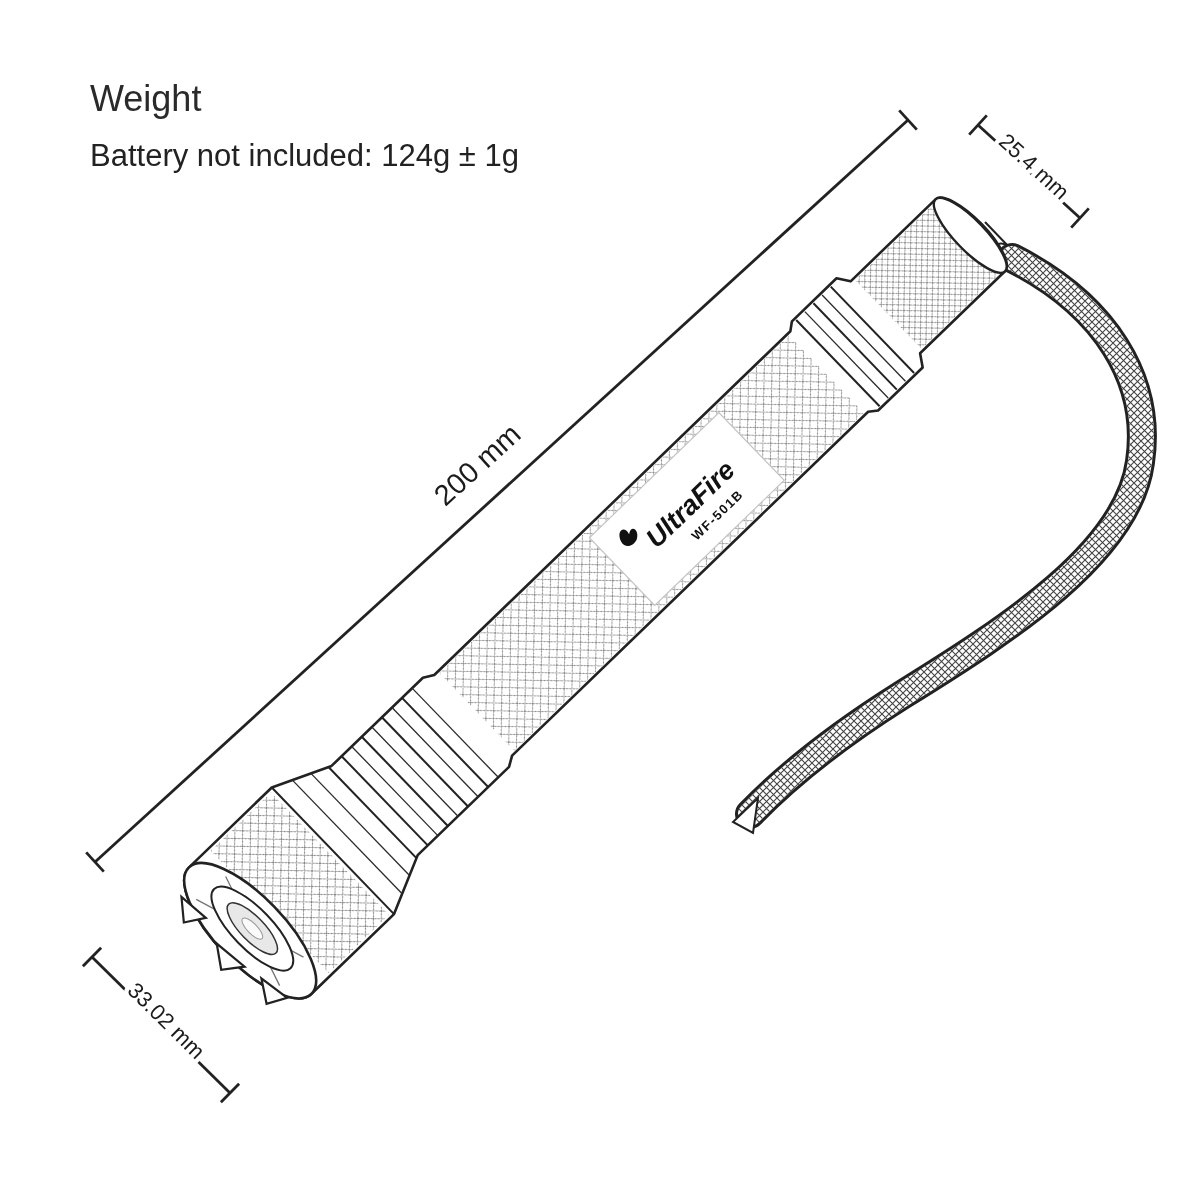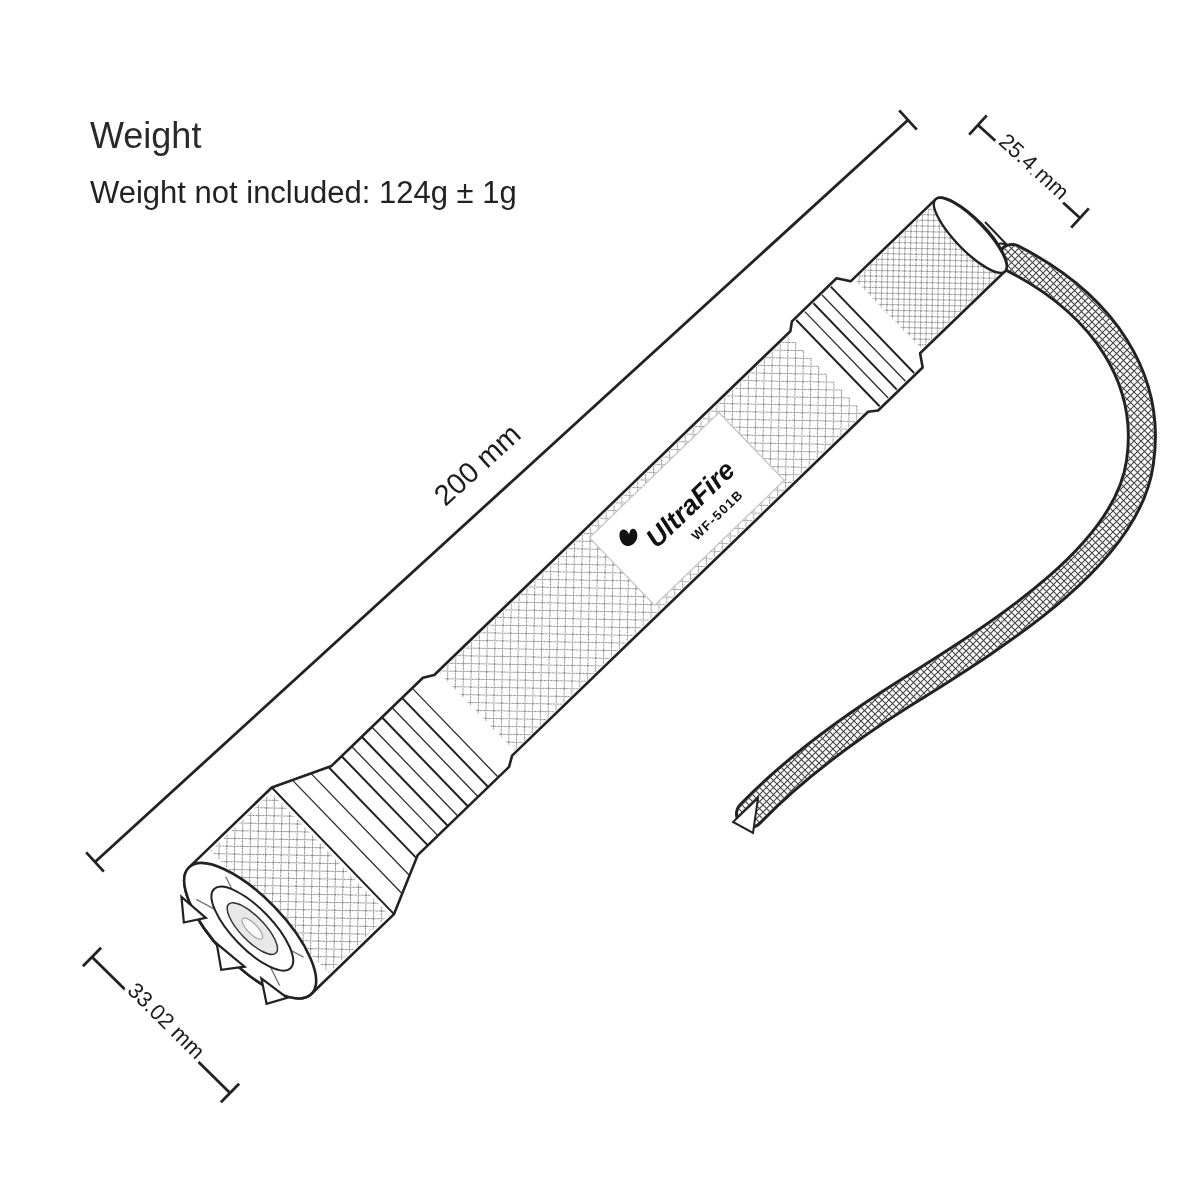--- a/index.html
+++ b/index.html
@@ -1,20 +1,20 @@
 <!DOCTYPE html>
 <html><head>
 <meta charset="utf-8">
 <style>
   html,body{margin:0;padding:0;background:#fff;}
   #stage{
     position:relative;width:1200px;height:1200px;background:#fff;overflow:hidden;
     font-family:"Liberation Sans", sans-serif;color:#1f1f1f;
   }
-  #weight-block{position:absolute;left:90px;top:78px;margin-top:37px;}
+  #weight-block{position:absolute;left:90px;top:78px;}
   #weight-block .title{font-size:36px;font-weight:500;margin:0 0 18px 0;color:#2a2a2a;}
   #weight-block .line{font-size:31px;font-weight:400;margin:0 0 16px 0;color:#222;}
   svg{position:absolute;left:0;top:0;}
   .dim{stroke:#222;stroke-width:2.8;fill:none;}
   .dim-label{fill:#1b1b1b;paint-order:stroke;stroke:#fff;stroke-width:9px;stroke-linejoin:round;
     font-family:"Liberation Sans",sans-serif;}
   .dim-label.big{font-size:29px;}
   .dim-label.small{font-size:22px;}
   .outline{fill:#fff;stroke:#222;stroke-width:2.6;stroke-linejoin:round;}
   .thin{stroke:#2b2b2b;stroke-width:1.3;fill:none;}
@@ -22,21 +22,21 @@
   .brand-text{font-family:"Liberation Sans",sans-serif;font-size:27px;font-weight:bold;font-style:italic;fill:#111;}
   .model-text{font-family:"Liberation Sans",sans-serif;font-size:13px;font-weight:bold;fill:#111;letter-spacing:1.5px;}
 </style>
 </head>
 <body>
 
 <div id="stage">
 
   <div id="weight-block">
     <p class="title">Weight</p>
-    <p class="line">Weight not included: 124g ± 1g</p>
+    <p class="line">Battery not included: 124g ± 1g</p>
   </div>
 
   <svg width="1200" height="1200" viewBox="0 0 1200 1200">
     <defs>
       <pattern id="knurl" width="11" height="11" patternUnits="userSpaceOnUse">
         <path d="M0 0 L11 11 M11 0 L0 11" stroke="#4a4a4a" stroke-width="0.9" fill="none"></path>
       </pattern>
       <pattern id="knurlFine" width="8" height="8" patternUnits="userSpaceOnUse">
         <path d="M0 0 L8 8 M8 0 L0 8" stroke="#555" stroke-width="0.8" fill="none"></path>
       </pattern>

